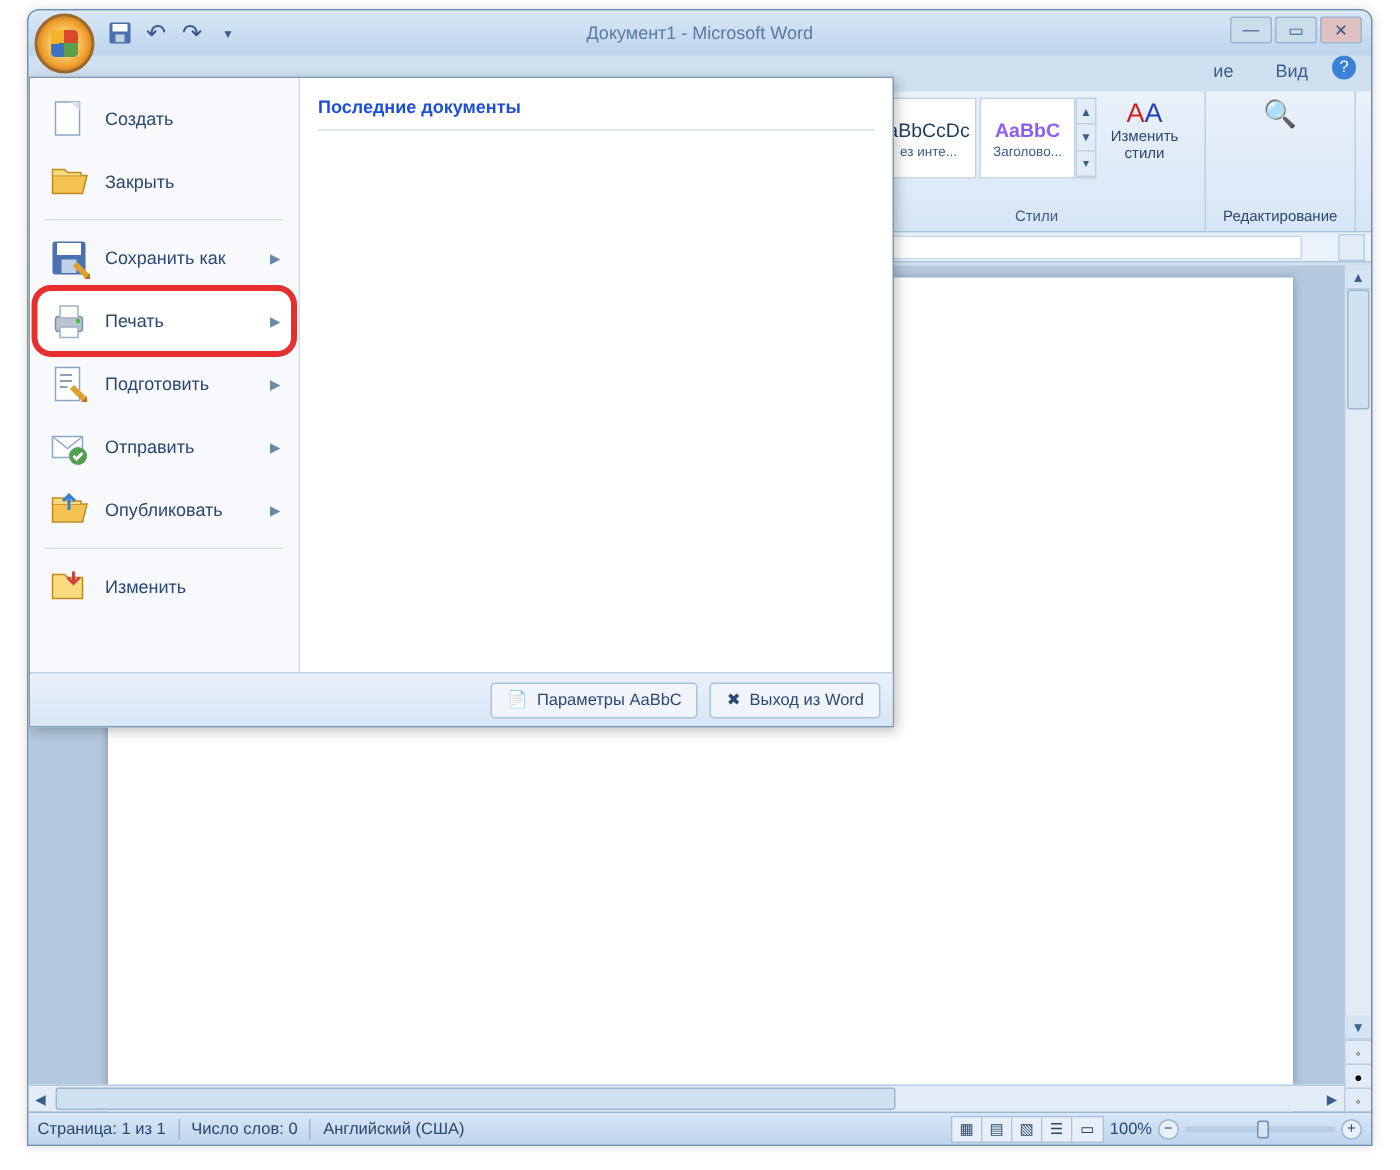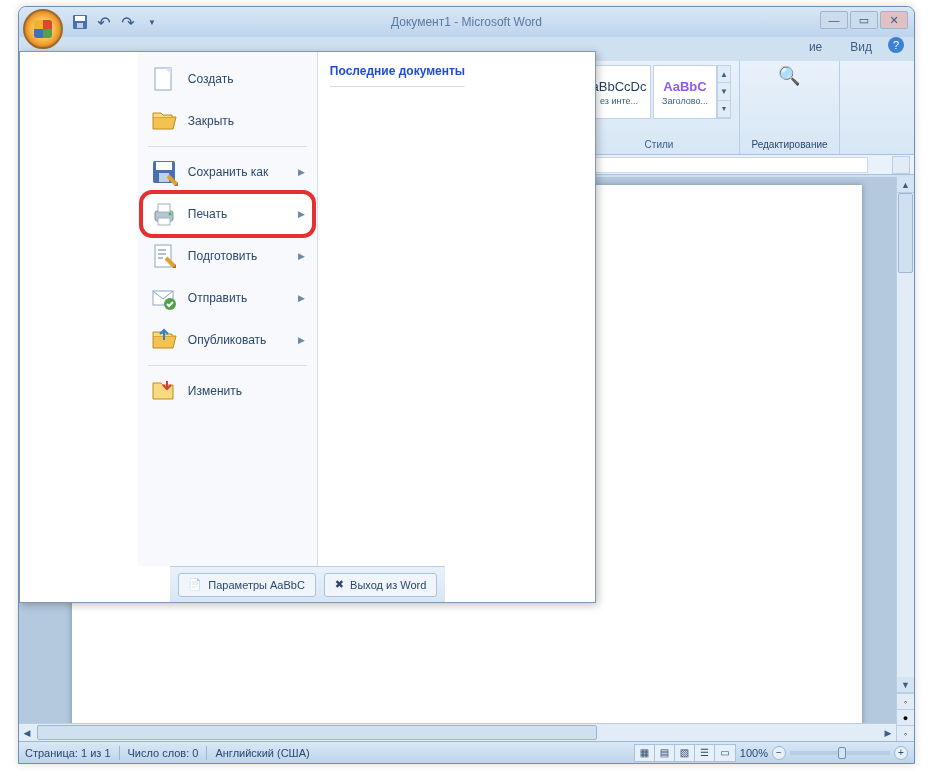--- a/index.html
+++ b/index.html
@@ -61,21 +61,21 @@
 .statusbar { position:absolute; bottom:0; left:0; right:0; height:22px; background: linear-gradient(#d9e7f6,#bdd4ec); border-top:1px solid #9cb6d0; display:flex; align-items:center; font-size:11px; color:#2a4870; padding: 0 6px; }
 .statusbar .sep { width:1px; height:14px; background:#9cb6d0; margin:0 8px; }
 .statusbar .right { margin-left:auto; display:flex; align-items:center; gap:4px; }
 .view-btns { display:flex; border:1px solid #a9c2dc; }
 .view-btns div { width:20px; height:16px; border-right:1px solid #a9c2dc; background:#e7f0f9; display:flex; align-items:center; justify-content:center; font-size:10px; }
 .zoom-slider { width:100px; height:4px; background:#b8cee4; position:relative; }
 .zoom-slider .h { position:absolute; left:48px; top:-4px; width:8px; height:12px; background:#d5e4f2; border:1px solid #6b8fb5; border-radius:2px; }
 .zoom-btn { width:14px; height:14px; border:1px solid #9cb6d0; background:#e7f0f9; display:flex; align-items:center; justify-content:center; border-radius:50%; font-size:10px; }
 
 
-.office-menu { position:absolute; left:0; top:44px; width:577px; height:552px; background:#fff; border:1px solid #7c99b8; box-shadow: 2px 2px 8px rgba(0,0,0,.25); z-index:200; display:flex; flex-direction:column;align-items:center; }
+.office-menu { position:absolute; left:0; top:44px; width:577px; height:434px; background:#fff; border:1px solid #7c99b8; box-shadow: 2px 2px 8px rgba(0,0,0,.25); z-index:200; display:flex; flex-direction:column; }
 .menu-body { flex:1; display:flex; }
 .menu-left { width:180px; background:#f7f9fc; border-right:1px solid #d4dfea; padding:6px 4px; }
 .menu-item { height:42px; display:flex; align-items:center; padding:0 8px; gap:10px; font-size:12px; color:#2a4870; position:relative; border-radius:2px; }
 .menu-item.highlighted { outline: 4px solid #e63030; outline-offset: -1px; border-radius:10px; background:#fff; }
 .menu-item .arrow { margin-left:auto; font-size:9px; color:#6a88a8; }
 .menu-sep { height:1px; background:#d4dfea; margin:4px 6px; }
 .menu-icon { width:28px; height:28px; display:flex; align-items:center; justify-content:center; font-size:20px; }
 .menu-right { flex:1; padding:8px 12px; }
 .menu-right-header { font-size:12px; font-weight:bold; color:#1d4ed8; padding:4px 0 8px; border-bottom:1px solid #d4dfea; }
 .menu-footer { height:36px; background:linear-gradient(#e9f1fa,#d7e6f5); border-top:1px solid #b8cee4; display:flex; align-items:center; justify-content:flex-end; gap:8px; padding:0 8px; }
@@ -128,20 +128,25 @@
           <div class="style-item">
             <div class="preview" style="color:#8b5cf6;font-weight:bold">AaBbC</div>
             <div class="lbl">Заголово...</div>
           </div>
         </div>
         <div class="gallery-nav">
             <div>▲</div>
             <div>▼</div>
             <div>▾</div>
           </div>
+        <div class="change-styles">
+          <div class="aa-icon"><span class="a1">A</span><span class="a2">A</span></div>
+          <div style="font-size:10px;text-align:center;color:#2a4870;white-space:pre-line">Изменить
+стили</div>
+        </div>
       </div>
       <div class="group-label">Стили</div>
     </div>
     <div class="ribbon-group editing">
       <div class="binoc">🔍</div>
       <div style="font-size:10px;color:#2a4870">Редактирование</div>
     </div>
   </div>
 
   <div class="ruler-row">

